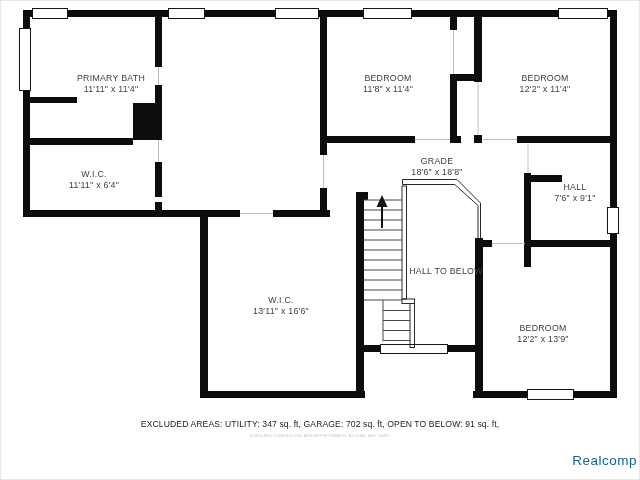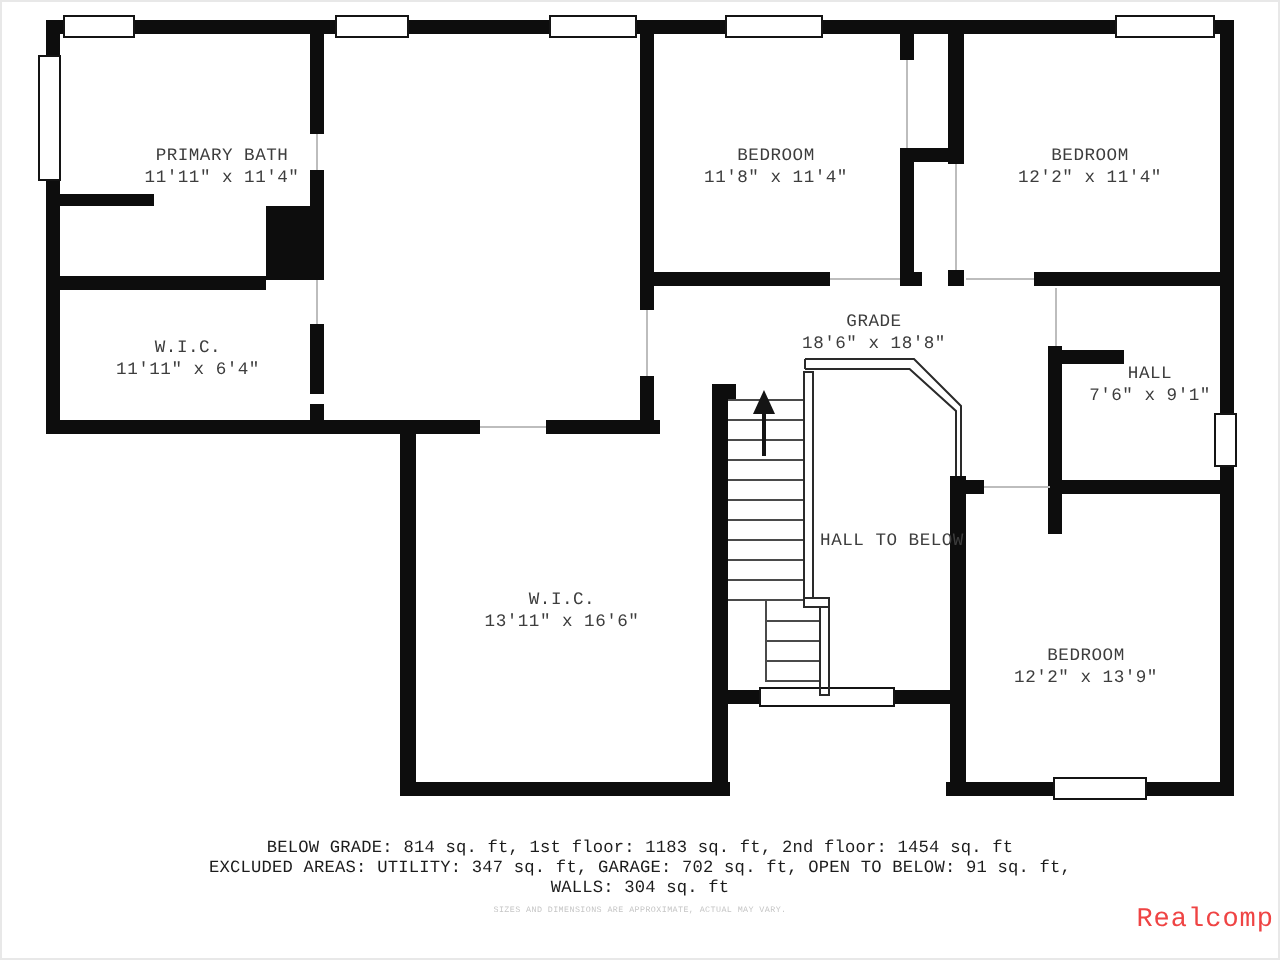--- a/index.html
+++ b/index.html
@@ -4,21 +4,21 @@
 <style>
   html, body { margin: 0; padding: 0; background: #ffffff; }
   .canvas {
     position: relative;
     width: 640px;
     height: 480px;
     background: #ffffff;
     outline: 1px solid #e8e8e8;
     outline-offset: -1px;
     overflow: hidden;
-    font-family: Liberation Mono, monospace;
+    font-family: Liberation Sans, sans-serif;
   }
   .plan-svg { position: absolute; left: 0; top: 0; }
   .room-label {
     position: absolute;
     transform: translate(-50%, -50%);
     text-align: center;
     font-size: 8.8px;
     line-height: 11px;
     letter-spacing: 0.25px;
     color: #3d3d3d;
@@ -41,21 +41,21 @@
     font-size: 4.2px;
     line-height: 5px;
     color: #c6c6c6;
     letter-spacing: 0.2px;
   }
   .watermark {
     position: absolute;
     right: 3px;
     top: 453px;
     font-size: 13.5px;
-    color: #ef4444;
+    color: #0369a1;
     letter-spacing: 0.5px;
   }
 </style>
 </head>
 <body>
 
 <div class="canvas">
 
   <svg class="plan-svg" width="640" height="480" viewBox="0 0 640 480">
 
@@ -190,21 +190,19 @@
   <div class="room-label" style="left:281px;top:306px">
     <div>W.I.C.</div>
     <div>13'11" x 16'6"</div>
   </div>
   <div class="room-label" style="left:543px;top:334px">
     <div>BEDROOM</div>
     <div>12'2" x 13'9"</div>
   </div>
 
   <div class="footer">
-    <div>BELOW GRADE: 814 sq. ft, 1st floor: 1183 sq. ft, 2nd floor: 1454 sq. ft</div>
     <div>EXCLUDED AREAS: UTILITY: 347 sq. ft, GARAGE: 702 sq. ft, OPEN TO BELOW: 91 sq. ft,</div>
-    <div>WALLS: 304 sq. ft</div>
     <div class="disclaimer">SIZES AND DIMENSIONS ARE APPROXIMATE, ACTUAL MAY VARY.</div>
   </div>
 
   <div class="watermark">Realcomp</div>
 
 </div>
 
 </body></html>

